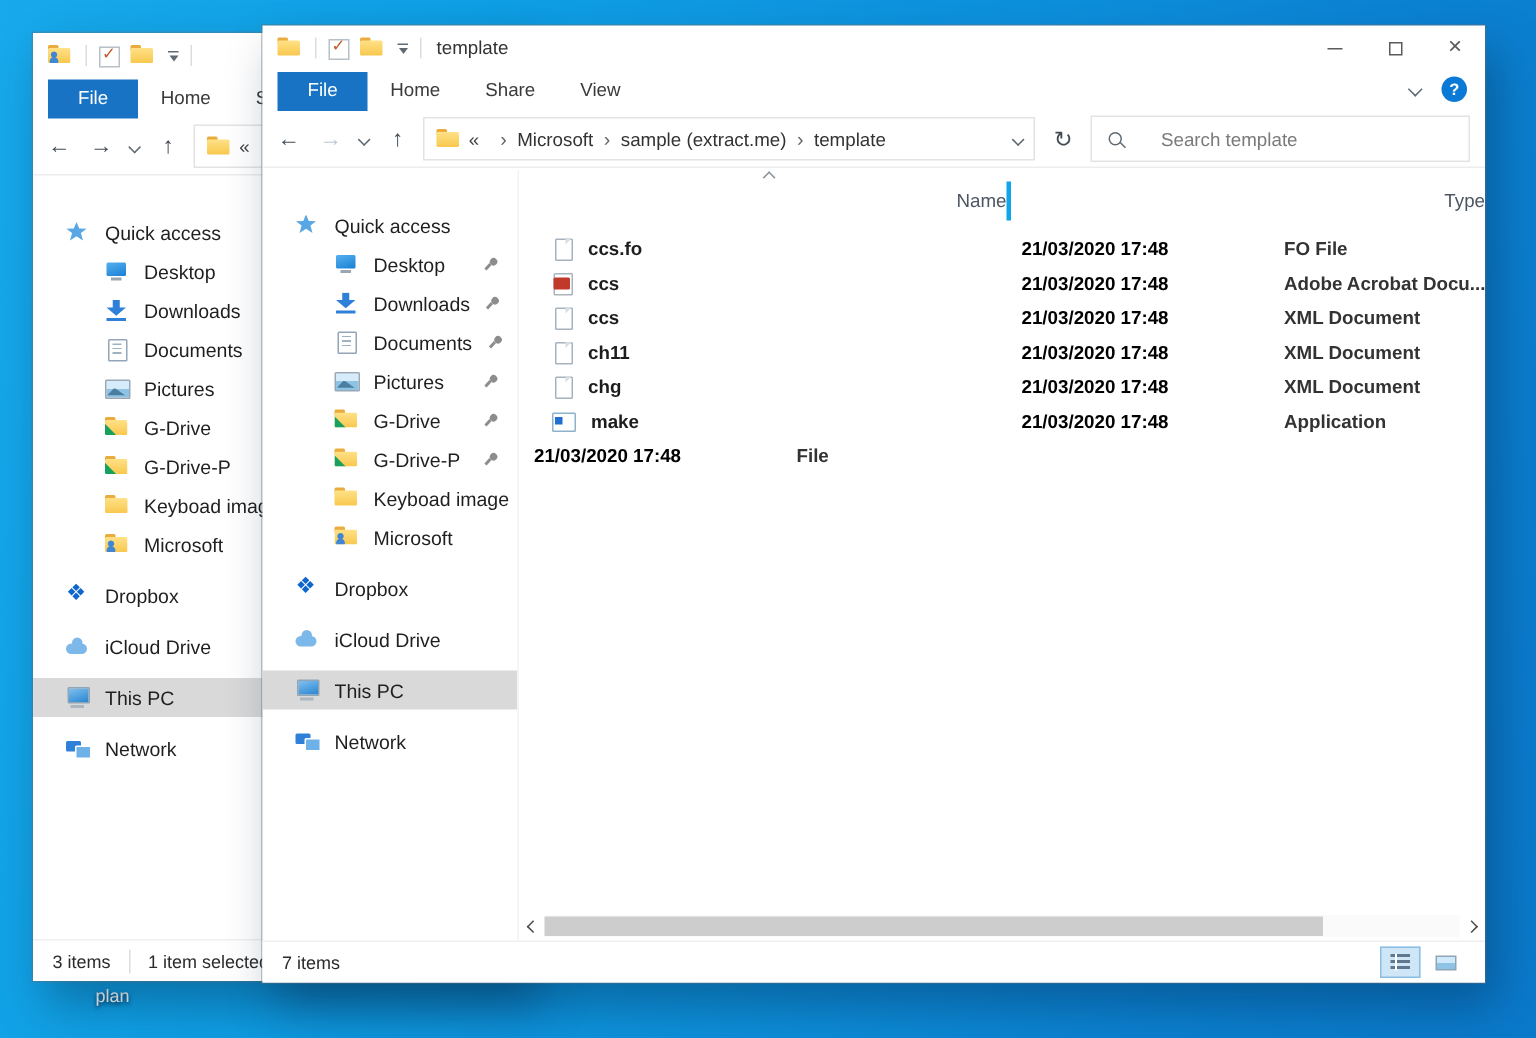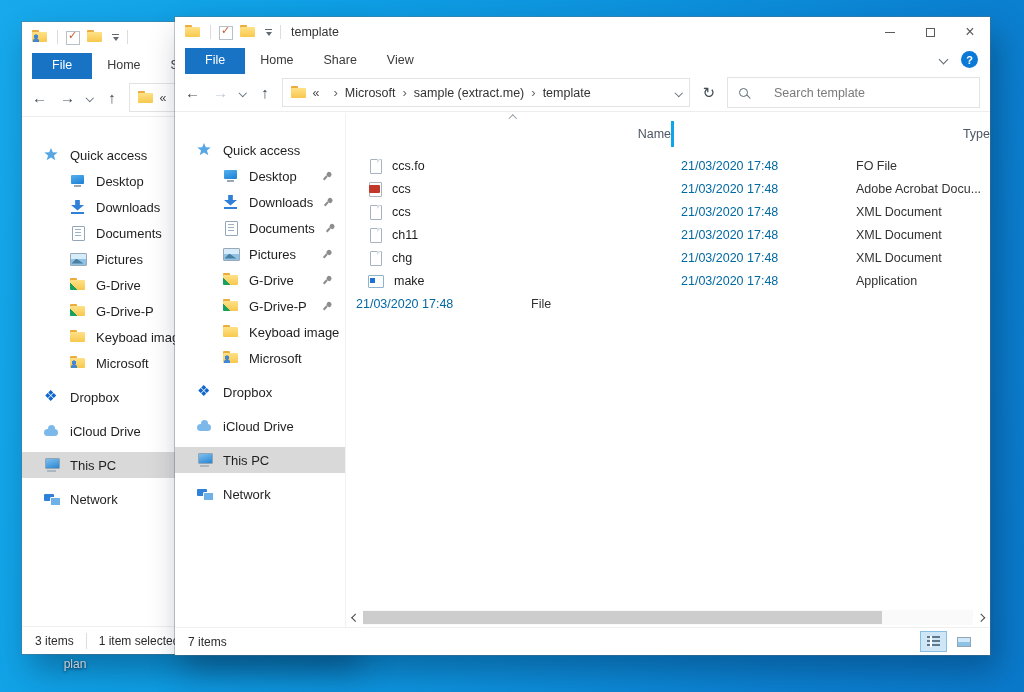--- a/index.html
+++ b/index.html
@@ -81,23 +81,23 @@
 
   
   .filepane { flex:1; position:relative; padding-top:8px; border-left:1px solid #f2f2f2; min-width:0; }
   .sort-caret { position:absolute; top:3px; left:164px; }
   .cols { height:26px; display:flex; align-items:center; font-size:12.5px; color:#4d5662; }
   .col { height:100%; display:flex; align-items:center; padding-left:10px;justify-content:flex-end; }
   .col.c-name { width:325px; padding-left:30px; }
   .col.c-date { width:175px; border-left:1px solid #e9e9e9; }
   .col.c-type { flex:1; border-left:3px solid #0ea5e9; }
   .rows { margin-top:7px; }
-  .frow { height:23px; display:flex; align-items:center; font-size:12.5px; color:#1d1d1d; }
+  .frow { height:23px; display:flex; align-items:center; font-size:12.5px; color:#1d1d1d;font-weight:bold; }
   .cell.name { width:325px; padding-left:22px; display:flex; align-items:center; gap:9px; }
-  .cell.date { width:175px; padding-left:10px; color:#0369a1; }
+  .cell.date { width:175px; padding-left:10px; color:#000000; }
   .cell.type { flex:1; padding-left:10px; color:#333; white-space:nowrap; overflow:hidden; }
   .hscroll { position:absolute; left:2px; right:2px; bottom:2px; height:15px; display:flex; align-items:center; }
   .hs-arrow { width:15px; height:15px; display:flex; align-items:center; justify-content:center; flex:none; }
   .hs-track { flex:1; height:15px; background:#fafafa; position:relative; }
   .hs-thumb { position:absolute; left:0; top:1px; height:13px; width:85%; background:#cdcdcd; }
 
   
   .statusbar { position:absolute; left:0; right:0; bottom:0; height:28px; display:flex;
                align-items:center; padding:0 13px; font-size:12px; color:#2b2b2b;
                border-top:1px solid #efefef; background:#fff; }

